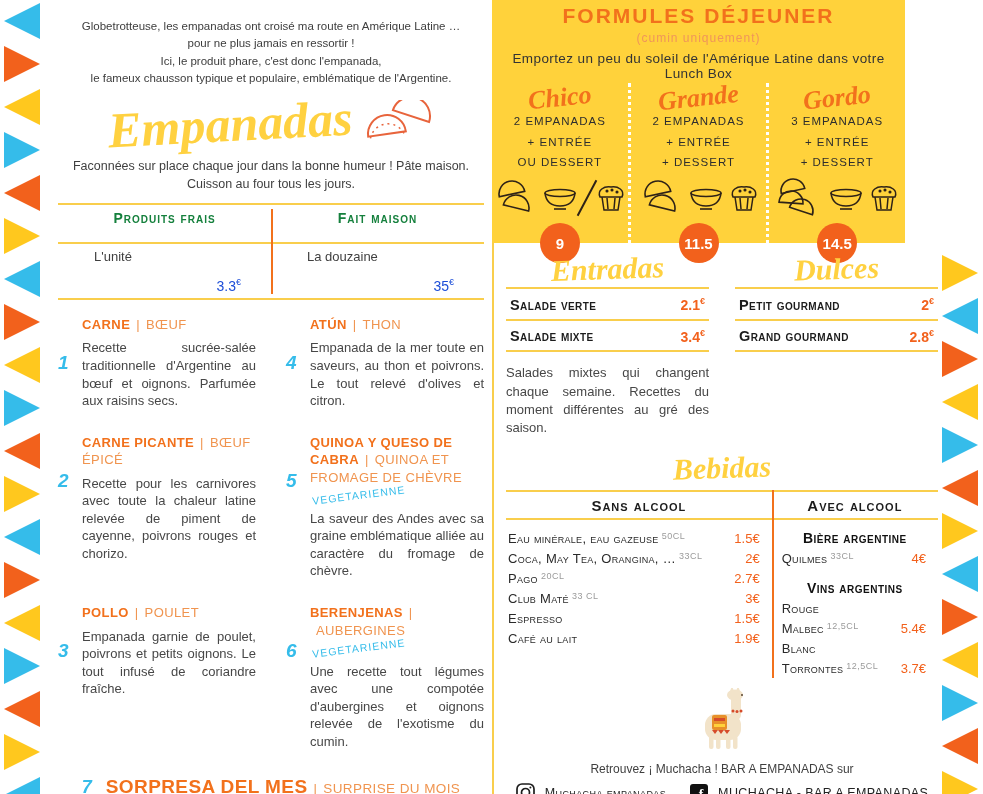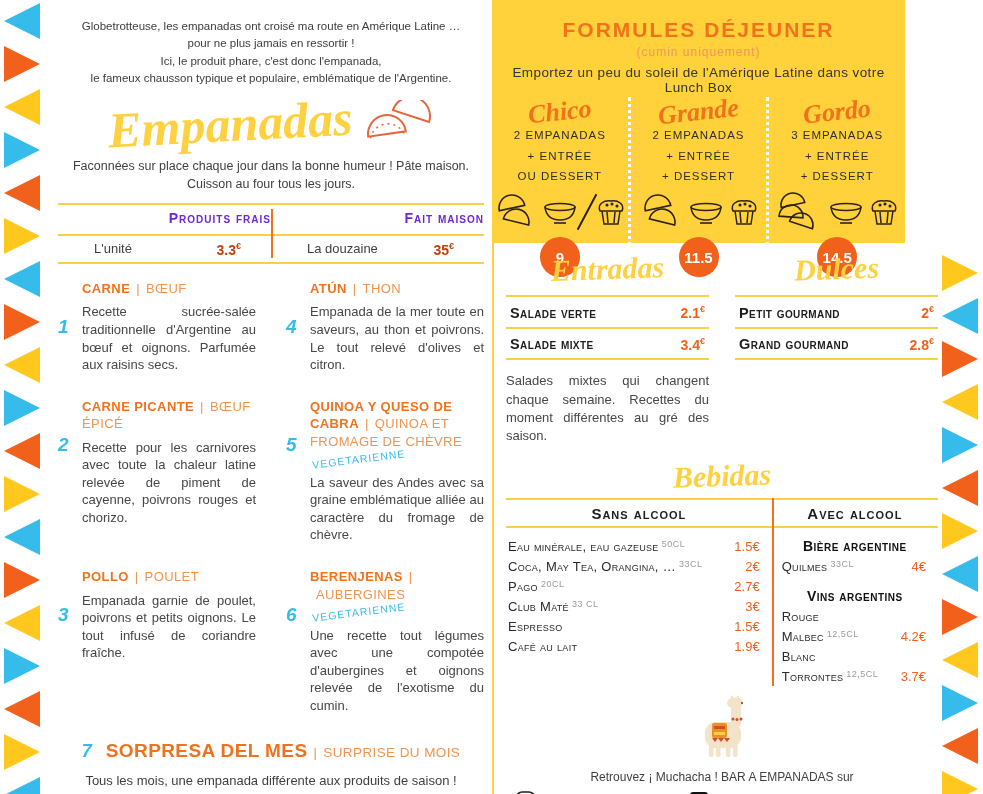--- a/index.html
+++ b/index.html
@@ -17,61 +17,61 @@
   .left-page{position:absolute;left:58px;top:18px;width:426px;}
   .intro{font-size:11.5px;line-height:1.5;text-align:center;color:#3d3d3d;}
   .title-row{display:flex;justify-content:center;align-items:center;gap:10px;margin-top:12px;}
   .script{font-family:cursive;font-style:italic;font-weight:700;}
   .big-title{font-size:50px;color:#FFD140;transform:rotate(-3deg);line-height:1;}
   .tagline{font-size:12.5px;text-align:center;margin-top:8px;line-height:1.45;}
   .ptable{margin-top:10px;border-top:2px solid #F9CE4C;border-bottom:2px solid #F9CE4C;position:relative;}
   .ptable .vdiv{position:absolute;left:50%;top:4px;bottom:4px;width:2px;background:#F2711C;}
   .ptable-row{display:grid;grid-template-columns:1fr 1fr;}
   .ptable-head{font-variant:small-caps;font-weight:bold;font-size:14px;letter-spacing:1px;
-               text-align:right;padding:5px 0 8px;border-bottom:2px solid #F9CE4C;color:#6d28d9;}
+               text-align:center;padding:5px 0 16px;border-bottom:2px solid #F9CE4C;color:#15803d;}
   .ptable-cell{display:flex;justify-content:space-between;padding:5px 30px 4px 36px;font-size:13px;}
-  .ptable-cell .price{color:#c2410c;font-weight:bold;font-size:14px;}
+  .ptable-cell .price{color:#1d4ed8;font-weight:normal;font-size:14px;margin-top:28px;}
   sup{font-size:9px;}
   .items-grid{margin-top:16px;display:grid;grid-template-columns:1fr 1fr;grid-auto-flow:column;
               grid-template-rows:repeat(3,auto);column-gap:30px;row-gap:24px;}
   .item{position:relative;padding-left:24px;}
   .item .num{position:absolute;left:0;top:36px;color:#35BCEA;font-size:19px;font-weight:bold;font-style:italic;}
   .item-head{font-size:13px;letter-spacing:.4px;line-height:1.35;}
   .item-head .es{color:#F2711C;font-weight:bold;}
   .item-head .sep{color:#F0944F;padding:0 2px;font-weight:300;}
   .item-head .fr{color:#F0944F;}
   .veg{color:#35BCEA;font-size:10.5px;letter-spacing:1px;display:inline-block;
        transform:rotate(-7deg);margin-left:2px;white-space:nowrap;}
   .item-body{margin-top:6px;font-size:13px;line-height:1.35;text-align:justify;color:#474747;}
   .item7-head{display:flex;justify-content:center;align-items:baseline;gap:14px;margin-top:24px;}
   .item7-head .num{color:#35BCEA;font-size:18px;font-weight:bold;font-style:italic;}
   .item7-body{text-align:center;font-size:13px;margin-top:8px;line-height:1.4;}
   
   .formules{position:absolute;left:492px;top:0;width:413px;height:243px;background:#FFD23B;
-            text-align:center;box-sizing:border-box;padding-top:18px;}
+            text-align:center;box-sizing:border-box;padding-top:4px;}
   .formules h1{margin:0;font-size:21px;color:#F2711C;font-weight:bold;letter-spacing:2px;}
   .formules .sub{font-size:12px;color:#F0955A;margin-top:3px;letter-spacing:1px;}
   .formules .tag{font-size:13.5px;color:#343434;margin-top:6px;letter-spacing:.4px;}
   .f-cols{display:flex;margin-top:2px;}
   .f-col{flex:1;padding-top:2px;}
   .f-col + .f-col{border-left:3px dotted #fff;}
   .f-name{font-family:cursive;font-style:italic;font-weight:700;font-size:26px;color:#F2711C;
           transform:rotate(-6deg);display:inline-block;line-height:1;}
   .f-line{font-size:11.5px;letter-spacing:1px;color:#2e2e2e;line-height:1.8;}
   .f-icons{display:flex;justify-content:center;align-items:center;gap:5px;height:46px;margin-top:2px;}
   .slash{width:2px;height:40px;background:#2e2217;transform:rotate(28deg);margin:0 3px;}
   .f-price{width:40px;height:40px;border-radius:50%;background:#F2611C;color:#fff;font-weight:bold;
            font-size:15px;display:flex;align-items:center;justify-content:center;margin:2px auto 0;}
   
   .right-page{position:absolute;left:506px;top:252px;width:432px;}
   .two-col{display:flex;gap:26px;}
   .half{flex:1;min-width:0;}
   .sec-title{text-align:center;font-family:cursive;font-style:italic;font-weight:700;
              font-size:30px;color:#FFD140;line-height:1.1;transform:rotate(-2deg);}
-  .plist{margin-top:10px;border-bottom:2px solid #F9CE4C;}
+  .plist{margin-top:2px;border-bottom:2px solid #F9CE4C;}
   .prow{border-top:2px solid #F9CE4C;display:flex;justify-content:space-between;
         align-items:baseline;padding:7px 4px 6px;}
   .sc{font-variant:small-caps;}
   .plabel{font-weight:bold;font-size:14.5px;color:#1c1c1c;letter-spacing:.4px;}
   .pprice{color:#F2611C;font-weight:bold;font-size:14px;}
   .half-text{margin-top:12px;font-size:13px;line-height:1.4;text-align:justify;color:#474747;}
   .bebidas-title{margin-top:14px;}
   .btable{margin-top:6px;position:relative;}
   .btable .vdiv{position:absolute;left:61.5%;top:0;bottom:0;width:2px;background:#F2711C;}
   .bhead{display:grid;grid-template-columns:61.5% 38.5%;border-top:2px solid #F9CE4C;
@@ -462,21 +462,21 @@
           <div class="bgroup-title">Vins argentins</div>
 
             <div class="drink-row">
               <span class="lbl">Rouge</span>
 
             </div>
 
             <div class="drink-row">
               <span class="lbl">Malbec</span>
               <span class="vol">12,5CL</span>
-              <span class="prc">4.2€</span>
+              <span class="prc">5.4€</span>
             </div>
 
             <div class="drink-row">
               <span class="lbl">Blanc</span>
 
             </div>
 
             <div class="drink-row">
               <span class="lbl">Torrontes</span>
               <span class="vol">12,5CL</span>

